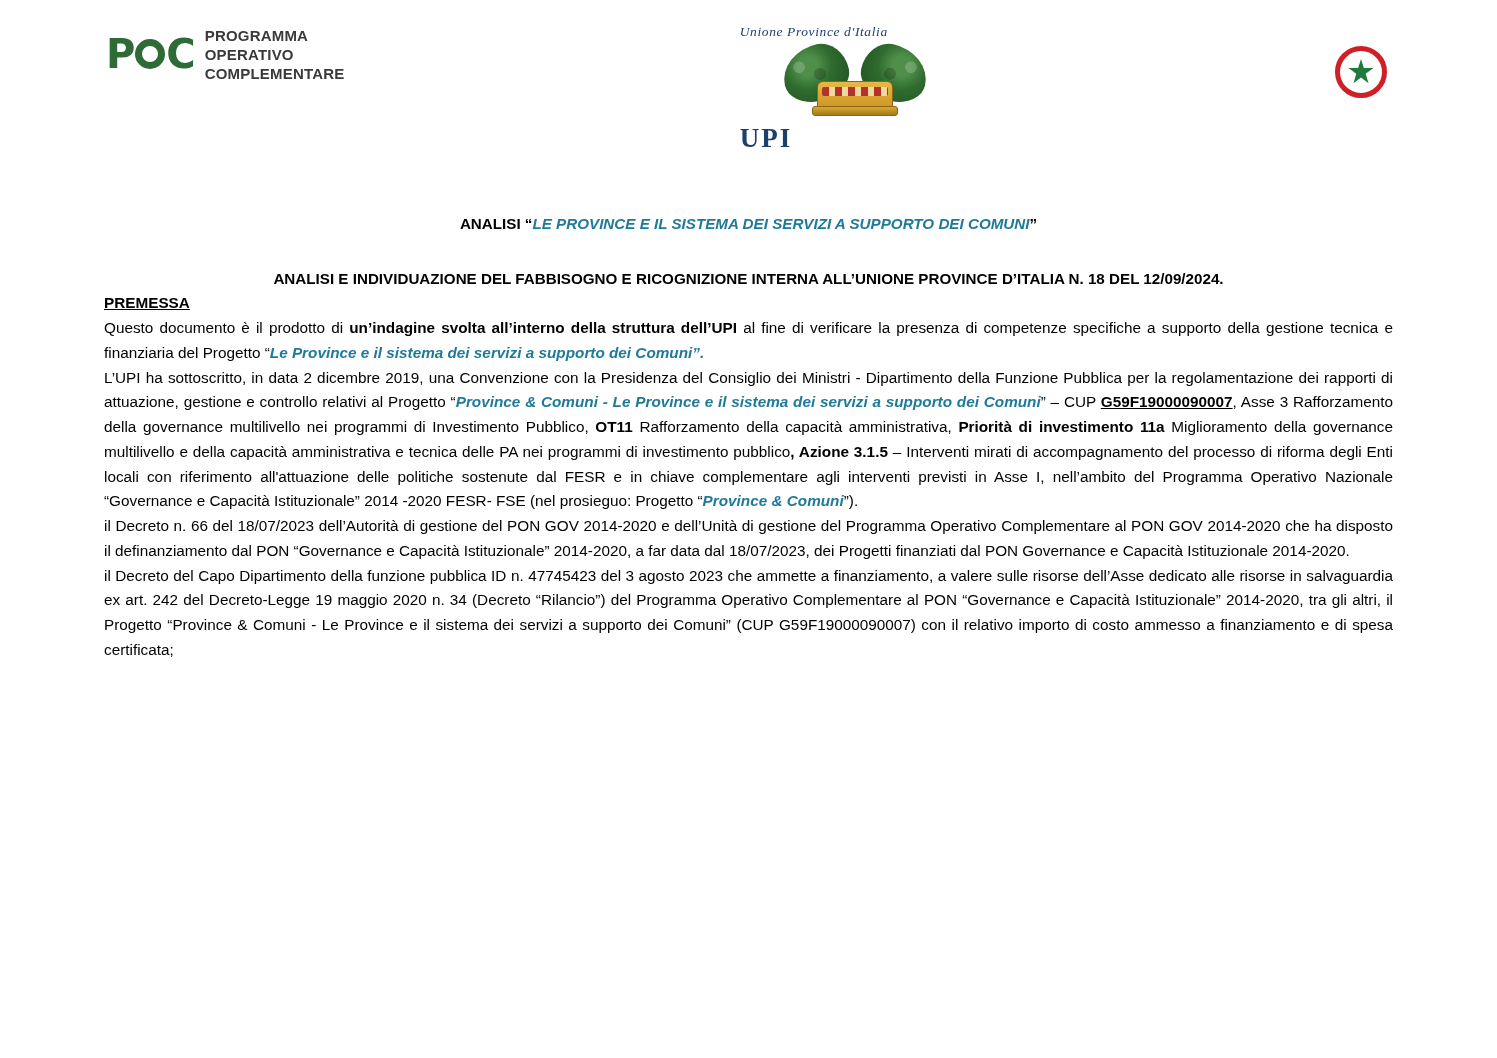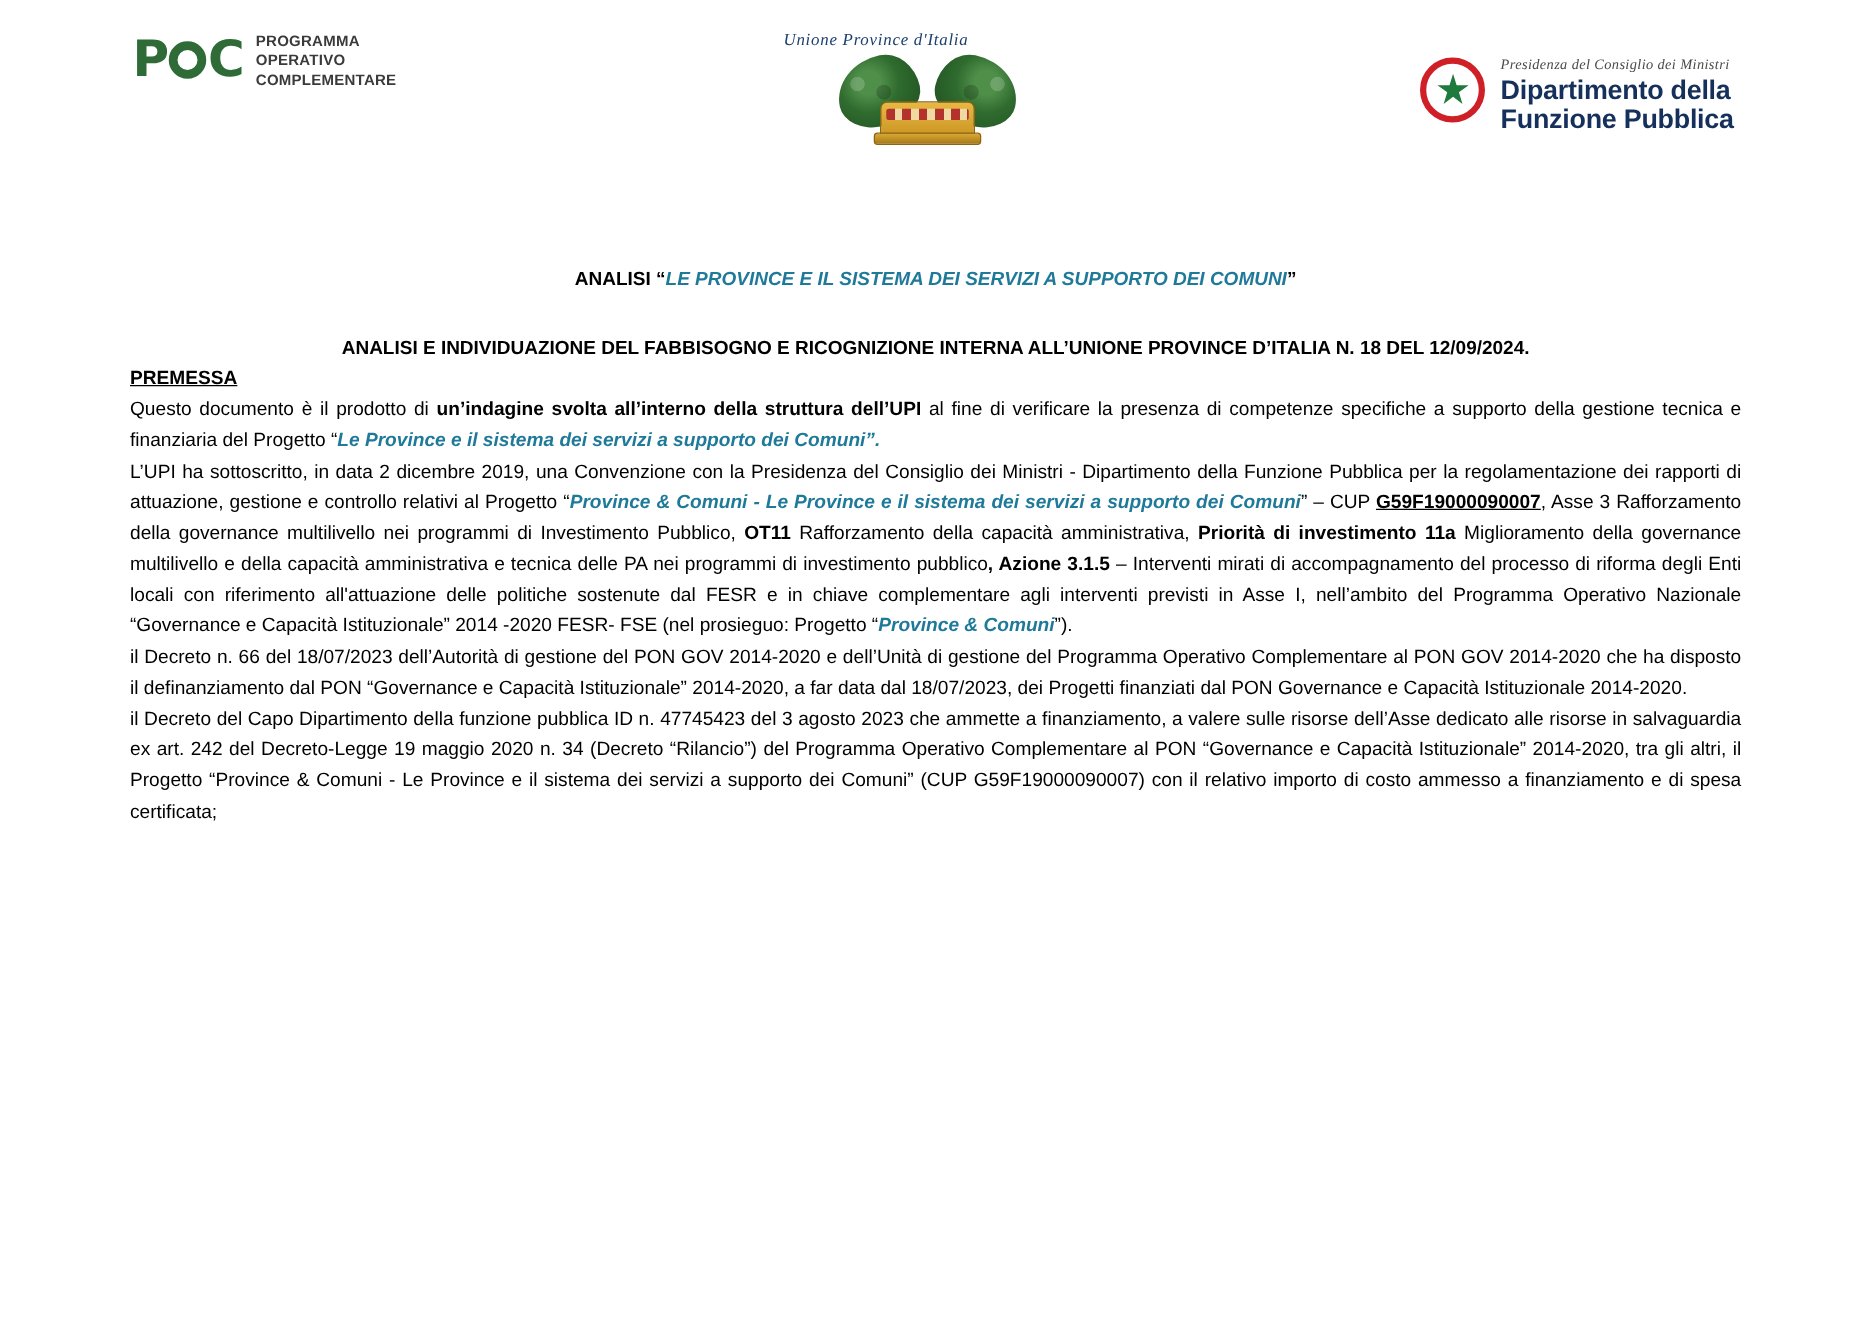--- a/index.html
+++ b/index.html
@@ -53,21 +53,21 @@
     display: inline-block;
     width: 30px;
     height: 30px;
     border: 7px solid #2e6b36;
     border-radius: 50%;
     box-sizing: border-box;
     margin: 0 1px;
   }
   .poc-text {
     font-family: "Liberation Sans", sans-serif;
-    font-size: 12px;
+    font-size: 15px;
     font-weight: bold;
     line-height: 1.28;
     color: #3a3a3a;
     letter-spacing: 0.2px;
     text-transform: uppercase;
     padding-top: 2px;
   }
 
   
   .upi-logo {
@@ -263,34 +263,28 @@
       </div>
     </div>
 
     <div class="upi-logo">
       <div class="upi-arc">Unione Province d'Italia</div>
       <div class="upi-emblem">
         <span class="leaf left"></span>
         <span class="leaf right"></span>
         <span class="crown"></span>
       </div>
+      <div class="upi-word">UPI</div>
     </div>
 
     <div class="dfp-logo">
       <div class="dfp-emblem">
         <span class="gear"></span>
         <span class="star"></span>
       </div>
-      <div class="dfp-text">
-        <div class="dfp-sup">Presidenza del Consiglio dei Ministri</div>
-        <div class="dfp-main">
-          <span>Dipartimento della</span>
-          <span>Funzione Pubblica</span>
-        </div>
-      </div>
     </div>
   </div>
 
   <div class="doc">
 
     <div class="title-1">
       <span>ANALISI “</span><em>LE PROVINCE E IL SISTEMA DEI SERVIZI A SUPPORTO DEI COMUNI</em><span>”</span>
     </div>
 
     <div class="title-2">ANALISI E INDIVIDUAZIONE DEL FABBISOGNO E RICOGNIZIONE INTERNA ALL’UNIONE PROVINCE D’ITALIA N. 18 DEL 12/09/2024.</div>

